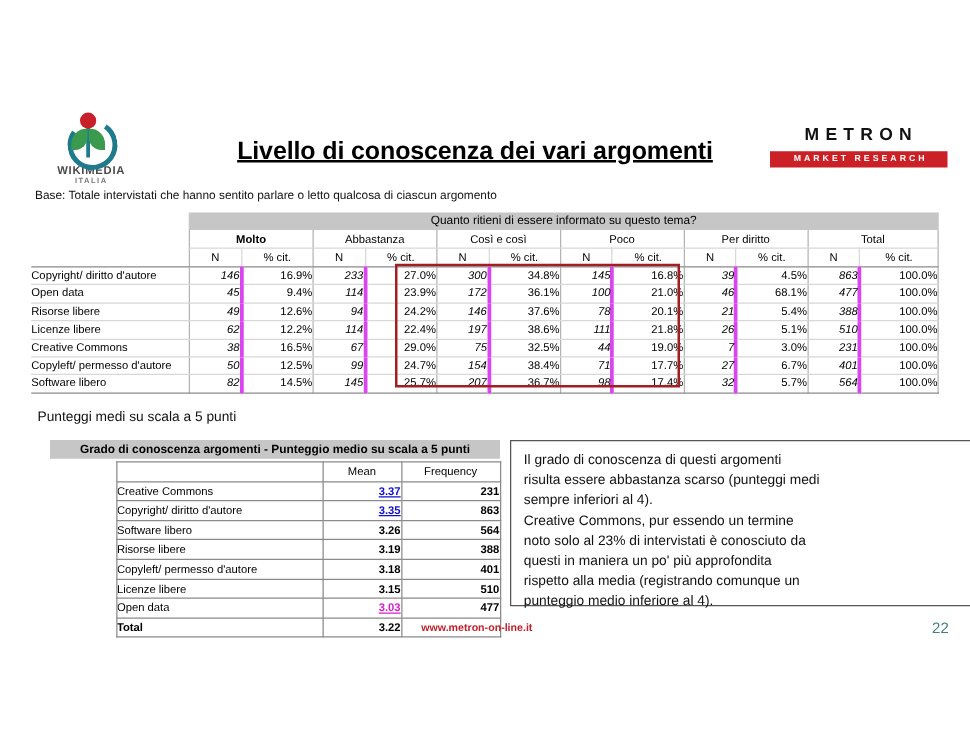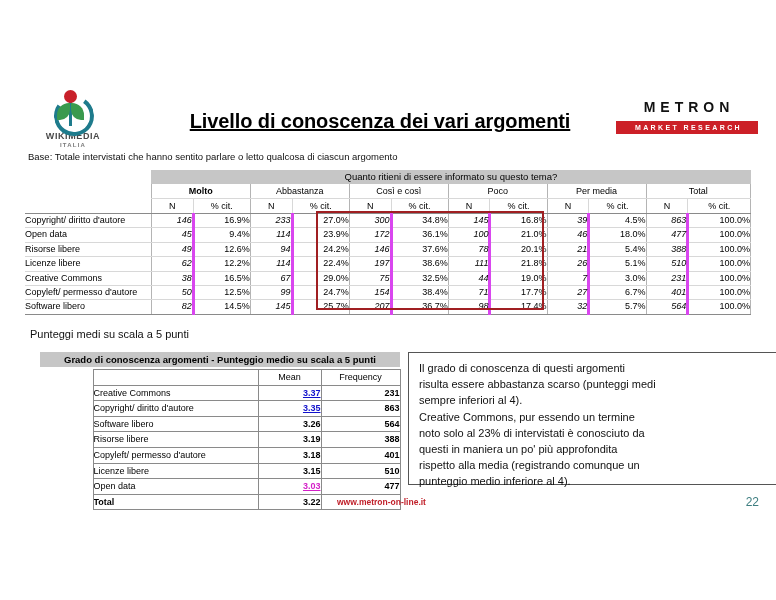--- a/index.html
+++ b/index.html
@@ -366,21 +366,21 @@
           <tr>
             <td class="nocell"></td>
             <td class="band" colspan="12">Quanto ritieni di essere informato su questo tema?</td>
           </tr>
           <tr>
             <td class="nocell"></td>
             <td class="grp-hd first-left" colspan="2">Molto</td>
             <td class="grp-hd" colspan="2">Abbastanza</td>
             <td class="grp-hd" colspan="2">Così e così</td>
             <td class="grp-hd" colspan="2">Poco</td>
-            <td class="grp-hd" colspan="2">Per media</td>
+            <td class="grp-hd" colspan="2">Per diritto</td>
             <td class="grp-hd" colspan="2">Total</td>
           </tr>
           <tr>
             <td class="sub-hd" style="border-right:1px solid #b4b4b4"></td>
             <td class="sub-hd sep">N</td>
             <td class="sub-hd grpend">% cit.</td>
             <td class="sub-hd sep">N</td>
             <td class="sub-hd grpend">% cit.</td>
             <td class="sub-hd sep">N</td>
             <td class="sub-hd grpend">% cit.</td>
@@ -410,21 +410,21 @@
             <td class="rowlbl">Open data</td>
             <td class="num sep">45</td>
             <td class="num grpend">9.4%</td>
             <td class="num sep">114</td>
             <td class="num grpend">23.9%</td>
             <td class="num sep">172</td>
             <td class="num grpend">36.1%</td>
             <td class="num sep">100</td>
             <td class="num grpend">21.0%</td>
             <td class="num sep">46</td>
-            <td class="num grpend">18.0%</td>
+            <td class="num grpend">68.1%</td>
             <td class="num sep">477</td>
             <td class="num grpend">100.0%</td>
           </tr>
           <tr>
             <td class="rowlbl">Risorse libere</td>
             <td class="num sep">49</td>
             <td class="num grpend">12.6%</td>
             <td class="num sep">94</td>
             <td class="num grpend">24.2%</td>
             <td class="num sep">146</td>

